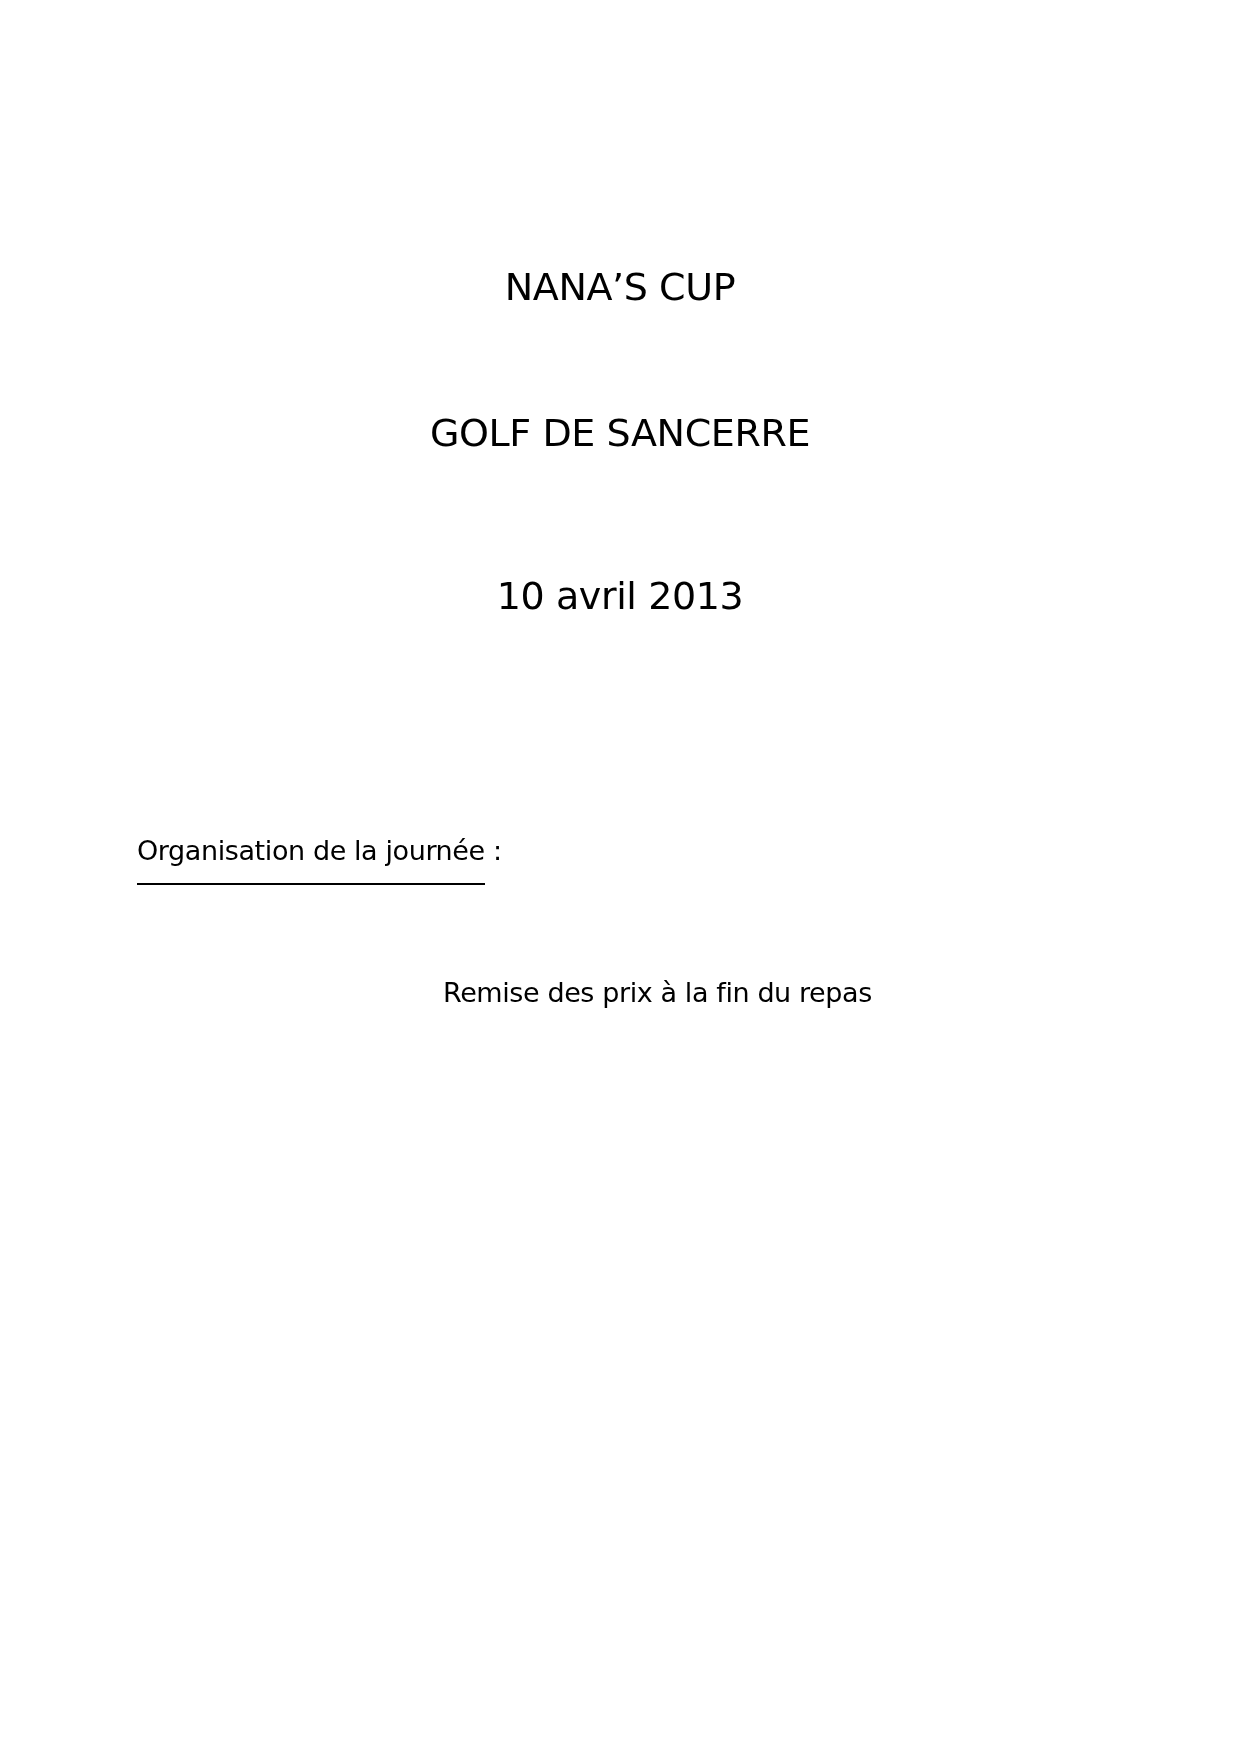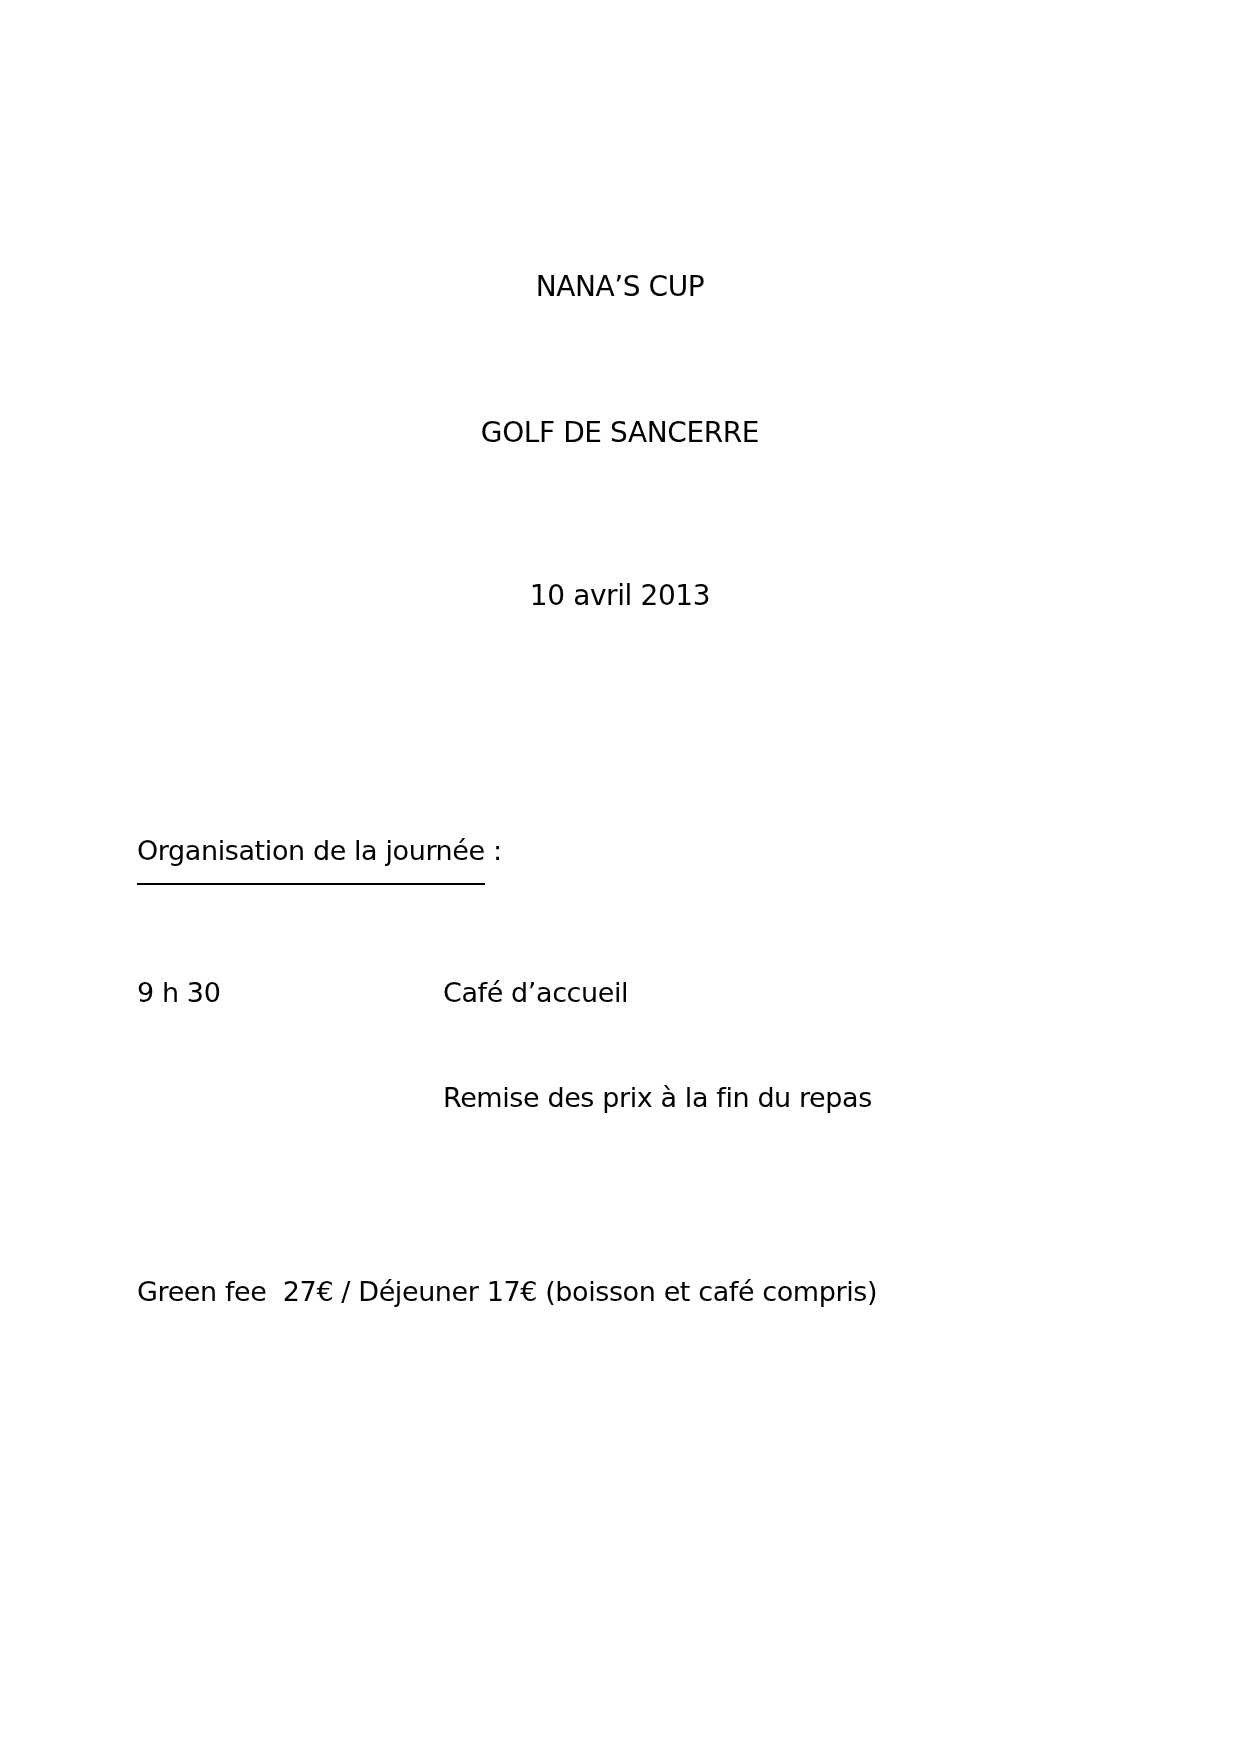--- a/index.html
+++ b/index.html
@@ -13,21 +13,21 @@
     overflow: hidden;
   }
   .content {
     padding: 0 137px;
     font-size: 27px;
     line-height: 35px;
     letter-spacing: -0.4px;
     white-space: pre-wrap;
   }
   .big-title {
-    font-size: 28px;
+    font-size: 38px;
     line-height: 48px;
     font-weight: normal;
     text-align: center;
     margin: 0;
   }
   .title      { padding-top: 158px; }
   .venue      { margin-top: 28px; }
   .event-date { margin-top: 45px; }
 
   .sched-heading { margin: 107px 0 0 0; line-height: 38px; }
@@ -44,24 +44,22 @@
 
 <div class="page">
   <div class="content">
 
     <h1 class="big-title title">NANA’S CUP</h1>
     <h2 class="big-title venue">GOLF DE SANCERRE</h2>
     <h2 class="big-title event-date">10 avril 2013</h2>
 
     <p class="sched-heading"><span class="u">Organisation de la journée</span><span> :</span></p>
 
-    <div class="sched-row"><span class="col-time">9 h 30</span><span class="col-activity">Café d’accueil</span></div>
     <div class="sched-row"><span class="col-time"></span><span class="col-activity">Remise des prix à la fin du repas</span></div>
 
-    <p class="green-fee">Green fee  27€ / Déjeuner 17€ (boisson et café compris)</p>
 
     
     
     
 
     
 
     
 
   </div>

